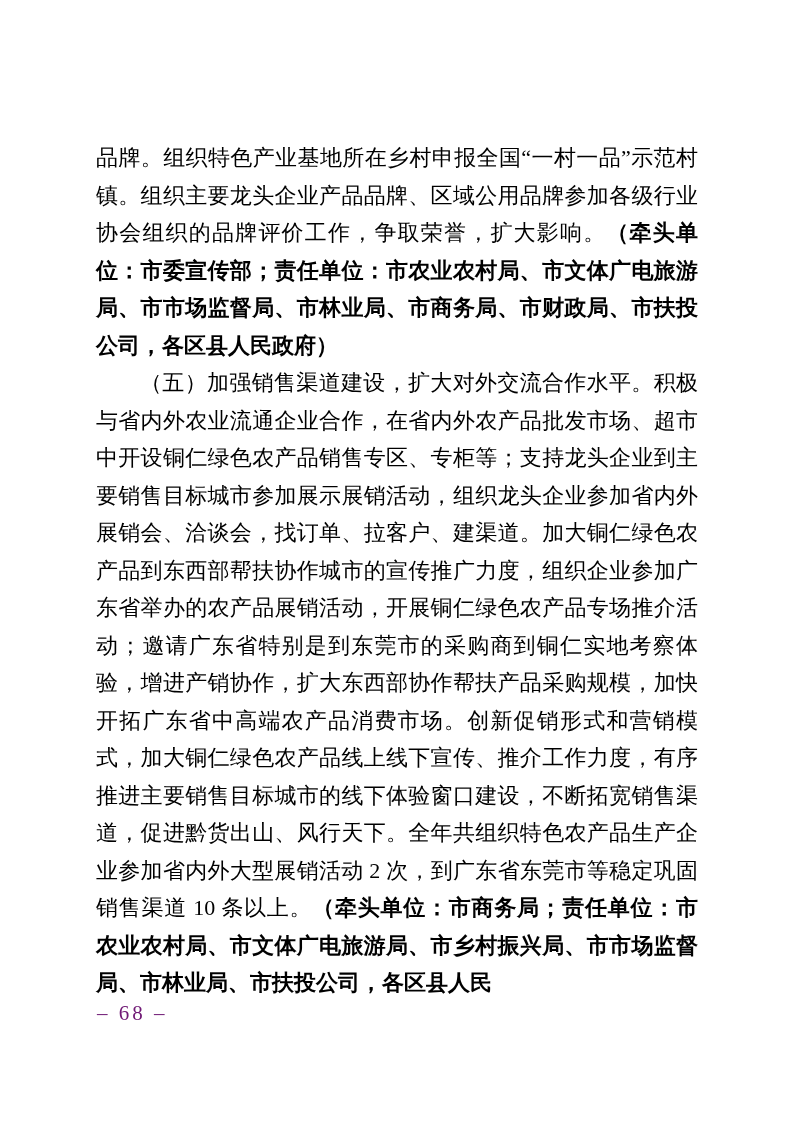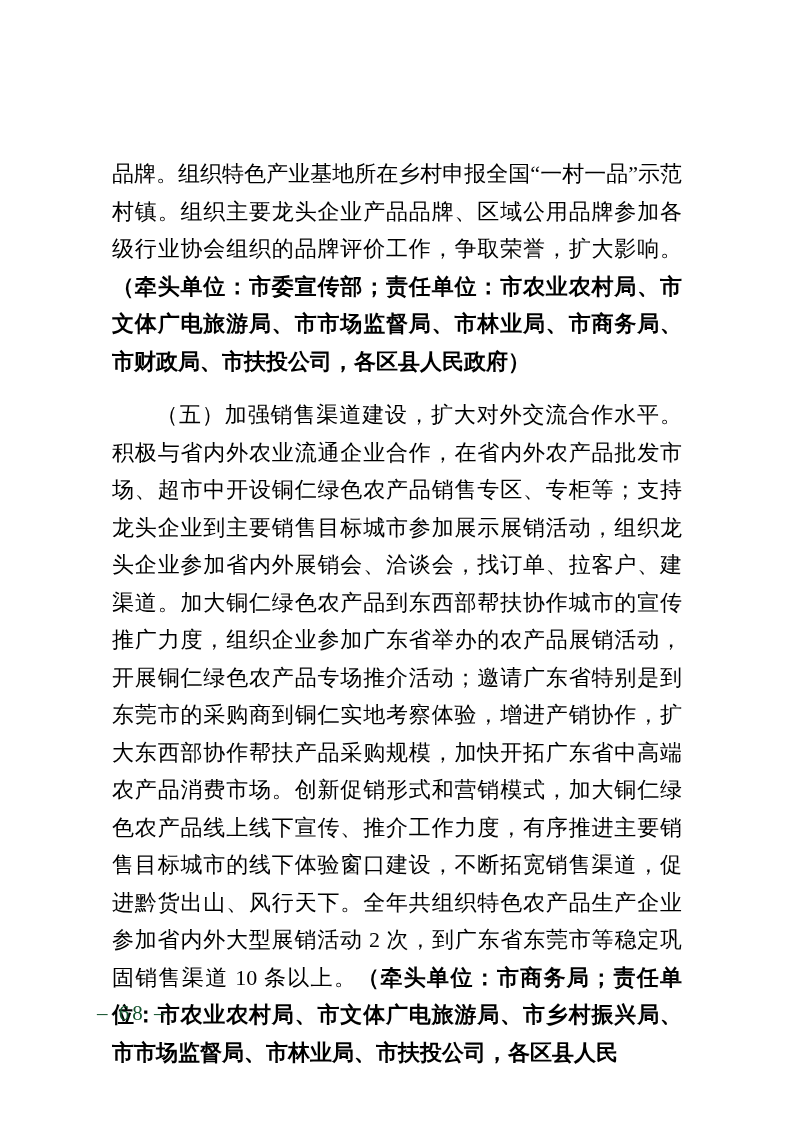--- a/index.html
+++ b/index.html
@@ -15,21 +15,21 @@
     font-family: "Liberation Serif", serif;
     color: #000000;
   }
   .page {
     position: absolute;
     left: 96px;
     top: 139px;
     width: 602px;
   }
   .para {
-    margin: 16px;
+    margin: 0;
     font-size: 22px;
     line-height: 37.5px;
     text-align: justify;
     text-justify: inter-ideograph;
   }
   .para.indent {
     text-indent: 44px;
   }
   
   .seg-regular {
@@ -47,21 +47,21 @@
     font-weight: 400;
   }
   .footer {
     position: absolute;
     left: 97px;
     top: 998px;
     font-size: 21px;
     line-height: 30px;
     font-family: "Liberation Serif", serif;
     letter-spacing: 3px;
-    color: #14532d;
+    color: #701a75;
   }
 </style>
 </head>
 <body>
 
 <div class="page">
 
   <p class="para"><span class="seg-regular">品牌。组织特色产业基地所在乡村申报全国“一村一品”示范村镇。组织主要龙头企业产品品牌、区域公用品牌参加各级行业协会组织的品牌评价工作，争取荣誉，扩大影响。</span><span class="seg-bold">（牵头单位：市委宣传部；责任单位：市农业农村局、市文体广电旅游局、市市场监督局、市林业局、市商务局、市财政局、市扶投公司，各区县人民政府）</span></p>
 
   <p class="para indent"><span class="seg-bold-heading">（五）加强销售渠道建设，扩大对外交流合作水平。</span><span class="seg-regular">积极与省内外农业流通企业合作，在省内外农产品批发市场、超市中开设铜仁绿色农产品销售专区、专柜等；支持龙头企业到主要销售目标城市参加展示展销活动，组织龙头企业参加省内外展销会、洽谈会，找订单、拉客户、建渠道。加大铜仁绿色农产品到东西部帮扶协作城市的宣传推广力度，组织企业参加广东省举办的农产品展销活动，开展铜仁绿色农产品专场推介活动；邀请广东省特别是到东莞市的采购商到铜仁实地考察体验，增进产销协作，扩大东西部协作帮扶产品采购规模，加快开拓广东省中高端农产品消费市场。创新促销形式和营销模式，加大铜仁绿色农产品线上线下宣传、推介工作力度，有序推进主要销售目标城市的线下体验窗口建设，不断拓宽销售渠道，促进黔货出山、风行天下。全年共组织特色农产品生产企业参加省内外大型展销活动 2 次，到广东省东莞市等稳定巩固销售渠道 10 条以上。</span><span class="seg-bold">（牵头单位：市商务局；责任单位：市农业农村局、市文体广电旅游局、市乡村振兴局、市市场监督局、市林业局、市扶投公司，各区县人民</span></p>

